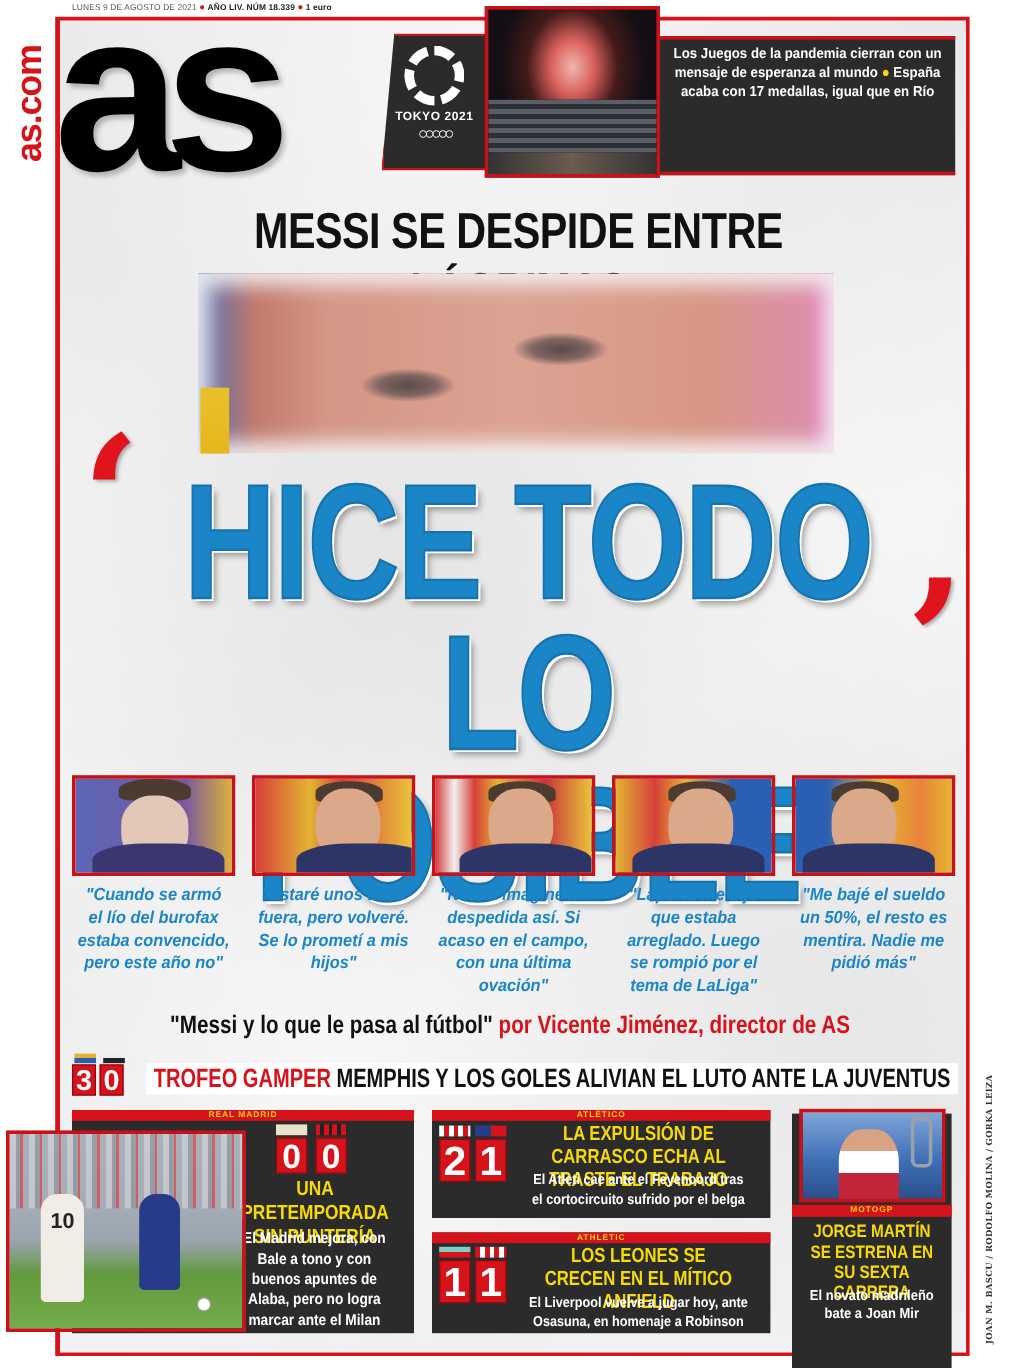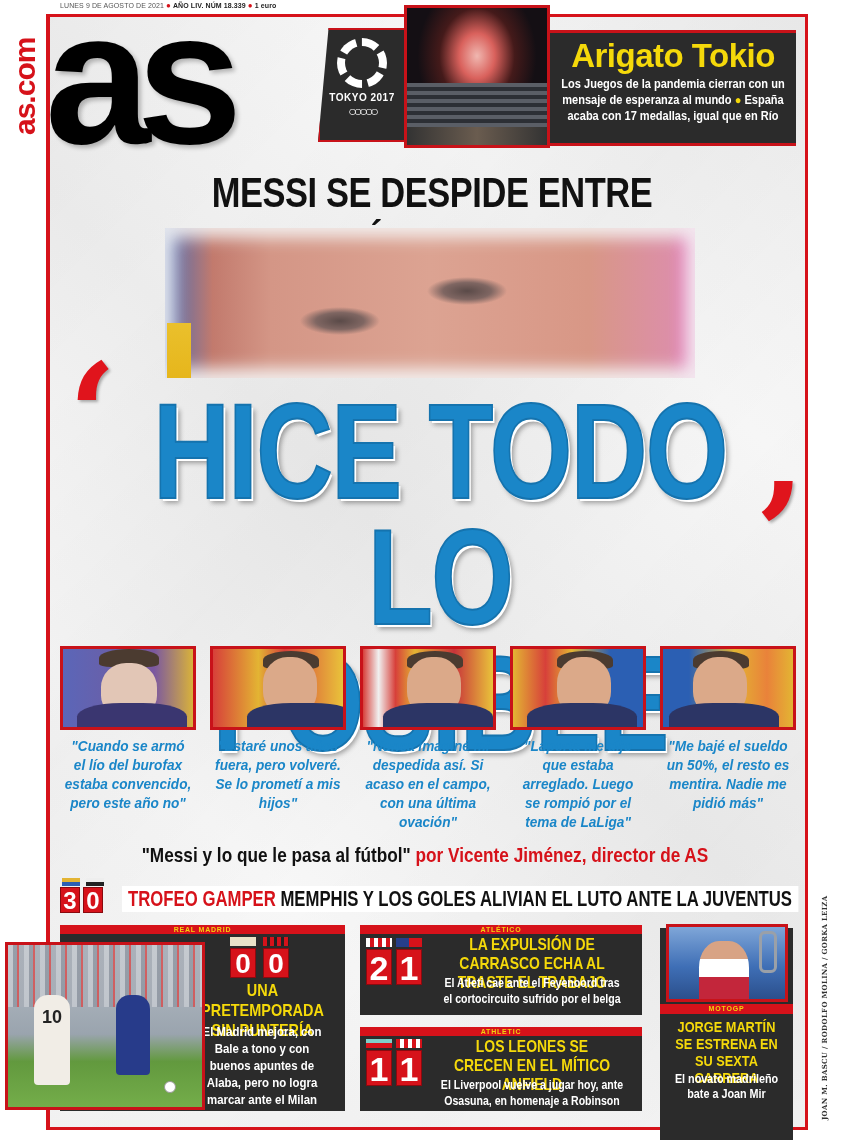--- a/index.html
+++ b/index.html
@@ -236,31 +236,30 @@
   <b>AÑO LIV. NÚM 18.339</b>
   <span class="dot">●</span>
   <b>1 euro</b>
 </div>
 
 <div class="ascom">as.com</div>
 <div class="logo-as">as</div>
 
 <div class="tokyo-box">
   <div class="tokyo-emblem"></div>
-  <div class="tokyo-label">TOKYO 2017</div>
+  <div class="tokyo-label">TOKYO 2021</div>
   <div class="rings">○○○○○</div>
 </div>
 
 <div class="fireworks">
   <div class="stadium"></div>
   <div class="ground"></div>
 </div>
 
 <div class="tokyo-teaser">
-  <h2>Arigato Tokio</h2>
   <p>
     <span>Los Juegos de la pandemia cierran con un mensaje de esperanza al mundo</span>
     <span class="ydot">●</span>
     <span>España acaba con 17 medallas, igual que en Río</span>
   </p>
 </div>
 
 <div class="kicker">MESSI SE DESPIDE ENTRE LÁGRIMAS</div>
 
 <div class="eyes-photo">

